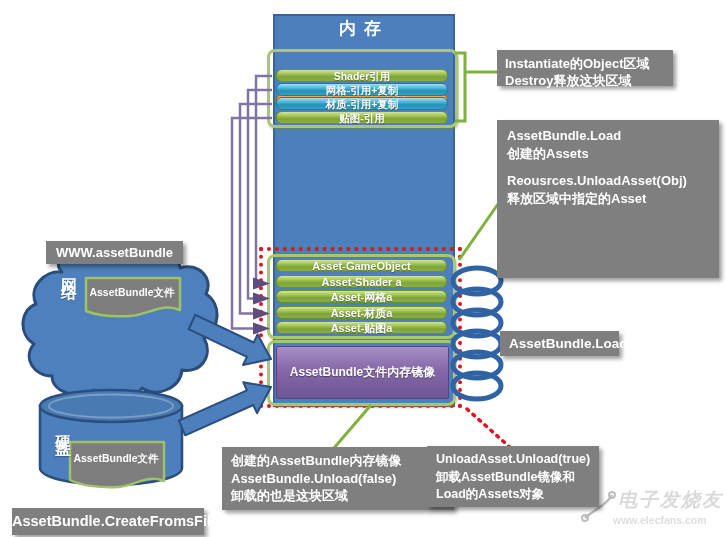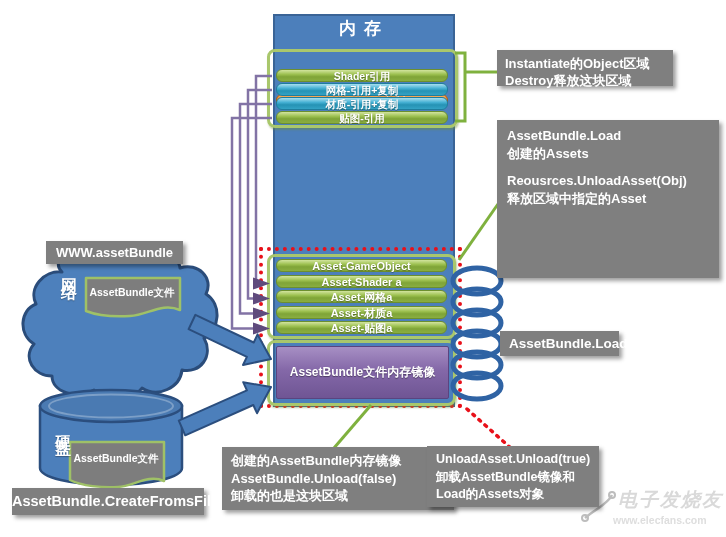--- a/index.html
+++ b/index.html
@@ -33,21 +33,21 @@
   
   #red-box{left:259px;top:247px;width:203px;height:161px;border:4px dotted #e8111a;box-sizing:border-box;}
   
   .glabel{position:absolute;background:#7f7f7f;color:#fff;font-weight:bold;
           box-shadow:3px 3px 4px rgba(0,0,0,.38);box-sizing:border-box;}
   #co-instantiate{left:497px;top:50px;width:176px;height:36px;padding:5px 8px;font-size:13px;line-height:17px;}
   #co-assets{left:497px;top:120px;width:222px;height:158px;padding:7px 10px;font-size:13px;line-height:18px;}
   #co-assets .para{margin:0 0 9px 0;}
   #co-load{left:500px;top:331px;width:119px;height:25px;font-size:13.5px;line-height:25px;padding-left:9px;}
   #co-www{left:46px;top:221px;width:137px;height:23px;font-size:13px;line-height:23px;text-align:center;margin-top:20px;}
-  #co-create{left:12px;top:488px;width:192px;height:27px;font-size:14.5px;line-height:27px;text-align:center;}
+  #co-create{left:12px;top:508px;width:192px;height:27px;font-size:14.5px;line-height:27px;text-align:center;}
   #co-unload-false{left:222px;top:447px;width:232px;height:63px;padding:5px 9px;font-size:13px;line-height:17.5px;}
   #co-unload-true{left:427px;top:446px;width:172px;height:61px;padding:5px 9px;font-size:12.5px;line-height:17.5px;}
   
   .vlabel{position:absolute;color:#fff;font-weight:bold;font-size:16px;
           writing-mode:vertical-rl;letter-spacing:5px;text-shadow:0 1px 1px rgba(0,0,0,.3);}
   .filelabel{position:absolute;color:#fff;font-weight:bold;font-size:10.5px;text-align:center;}
   
   #wm-name{left:610px;top:487px;width:110px;color:#d9d9d9;font-size:19px;font-weight:bold;
            font-style:italic;letter-spacing:2px;text-shadow:1px 1px 0 #fff;margin-left:8px;}
   #wm-url{left:613px;top:514px;width:110px;color:#dedede;font-size:10.5px;font-weight:bold;text-shadow:1px 1px 0 #fff;}

